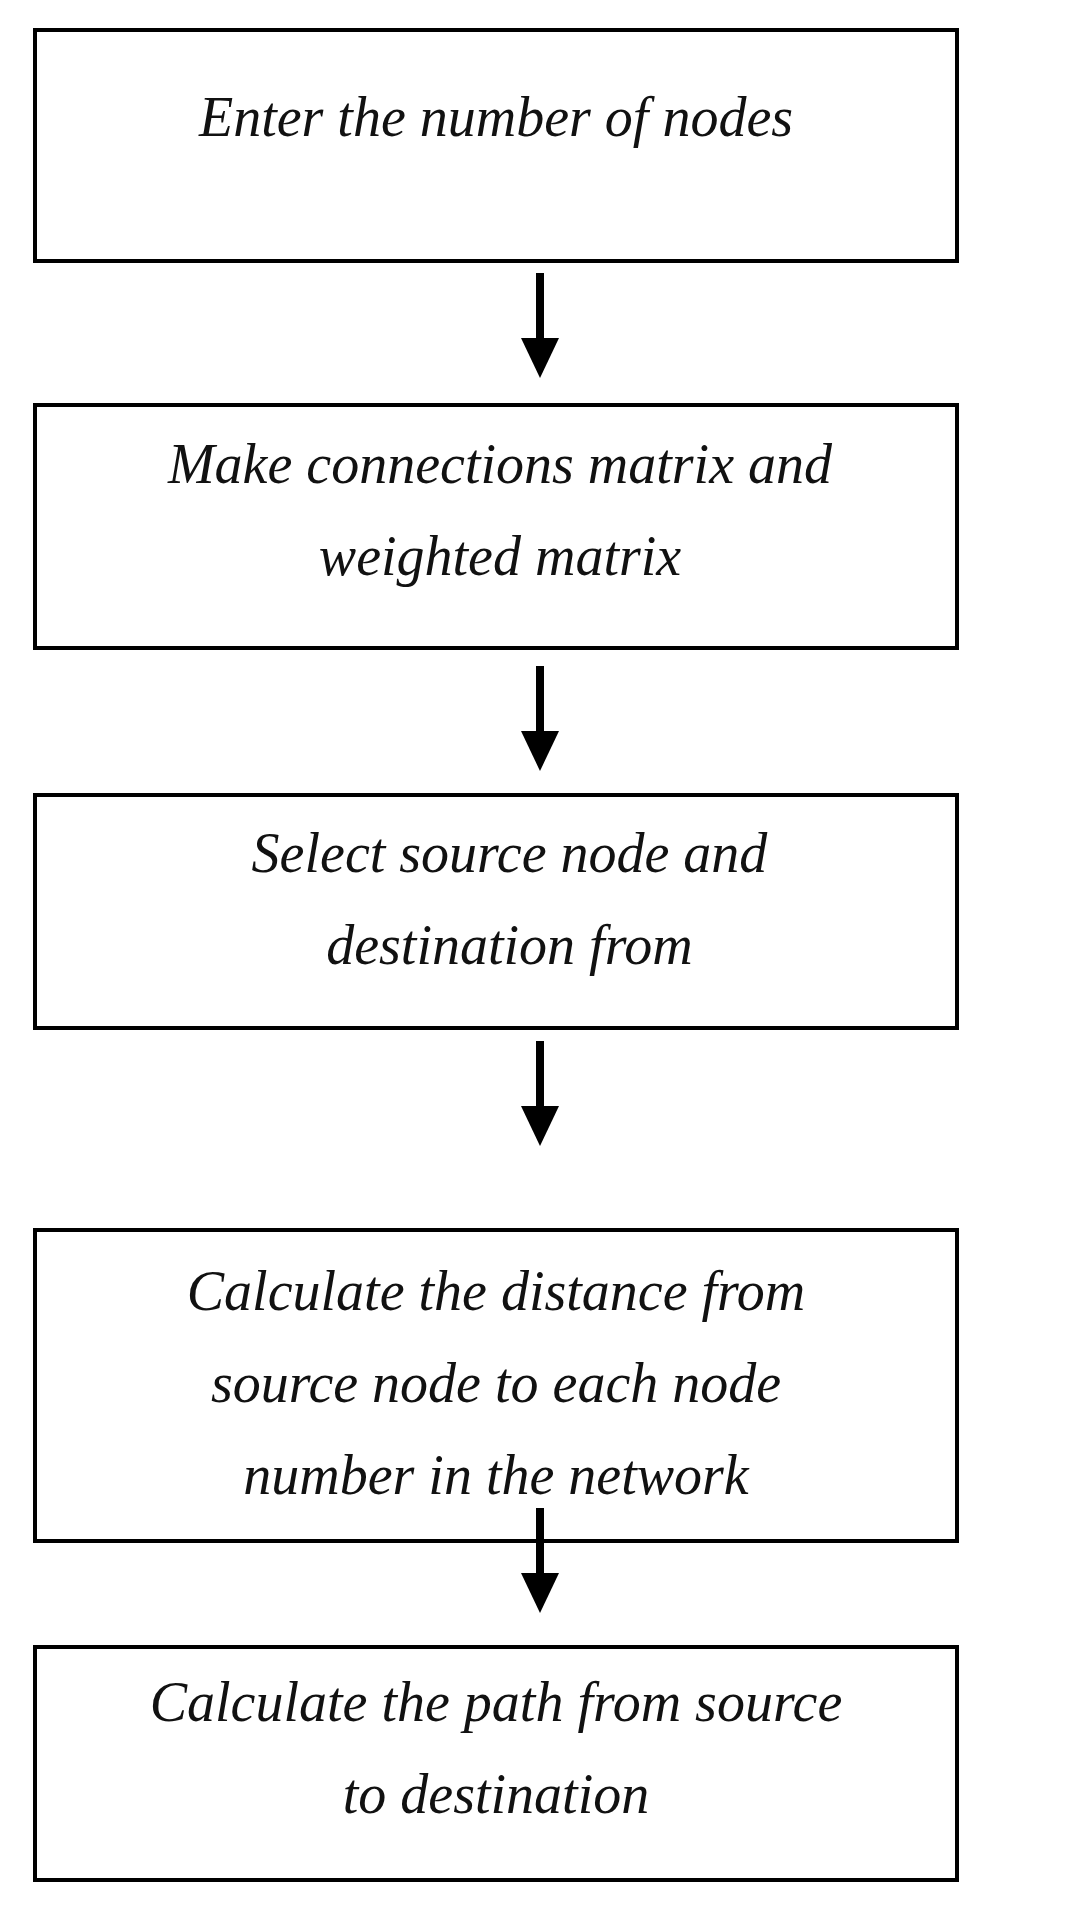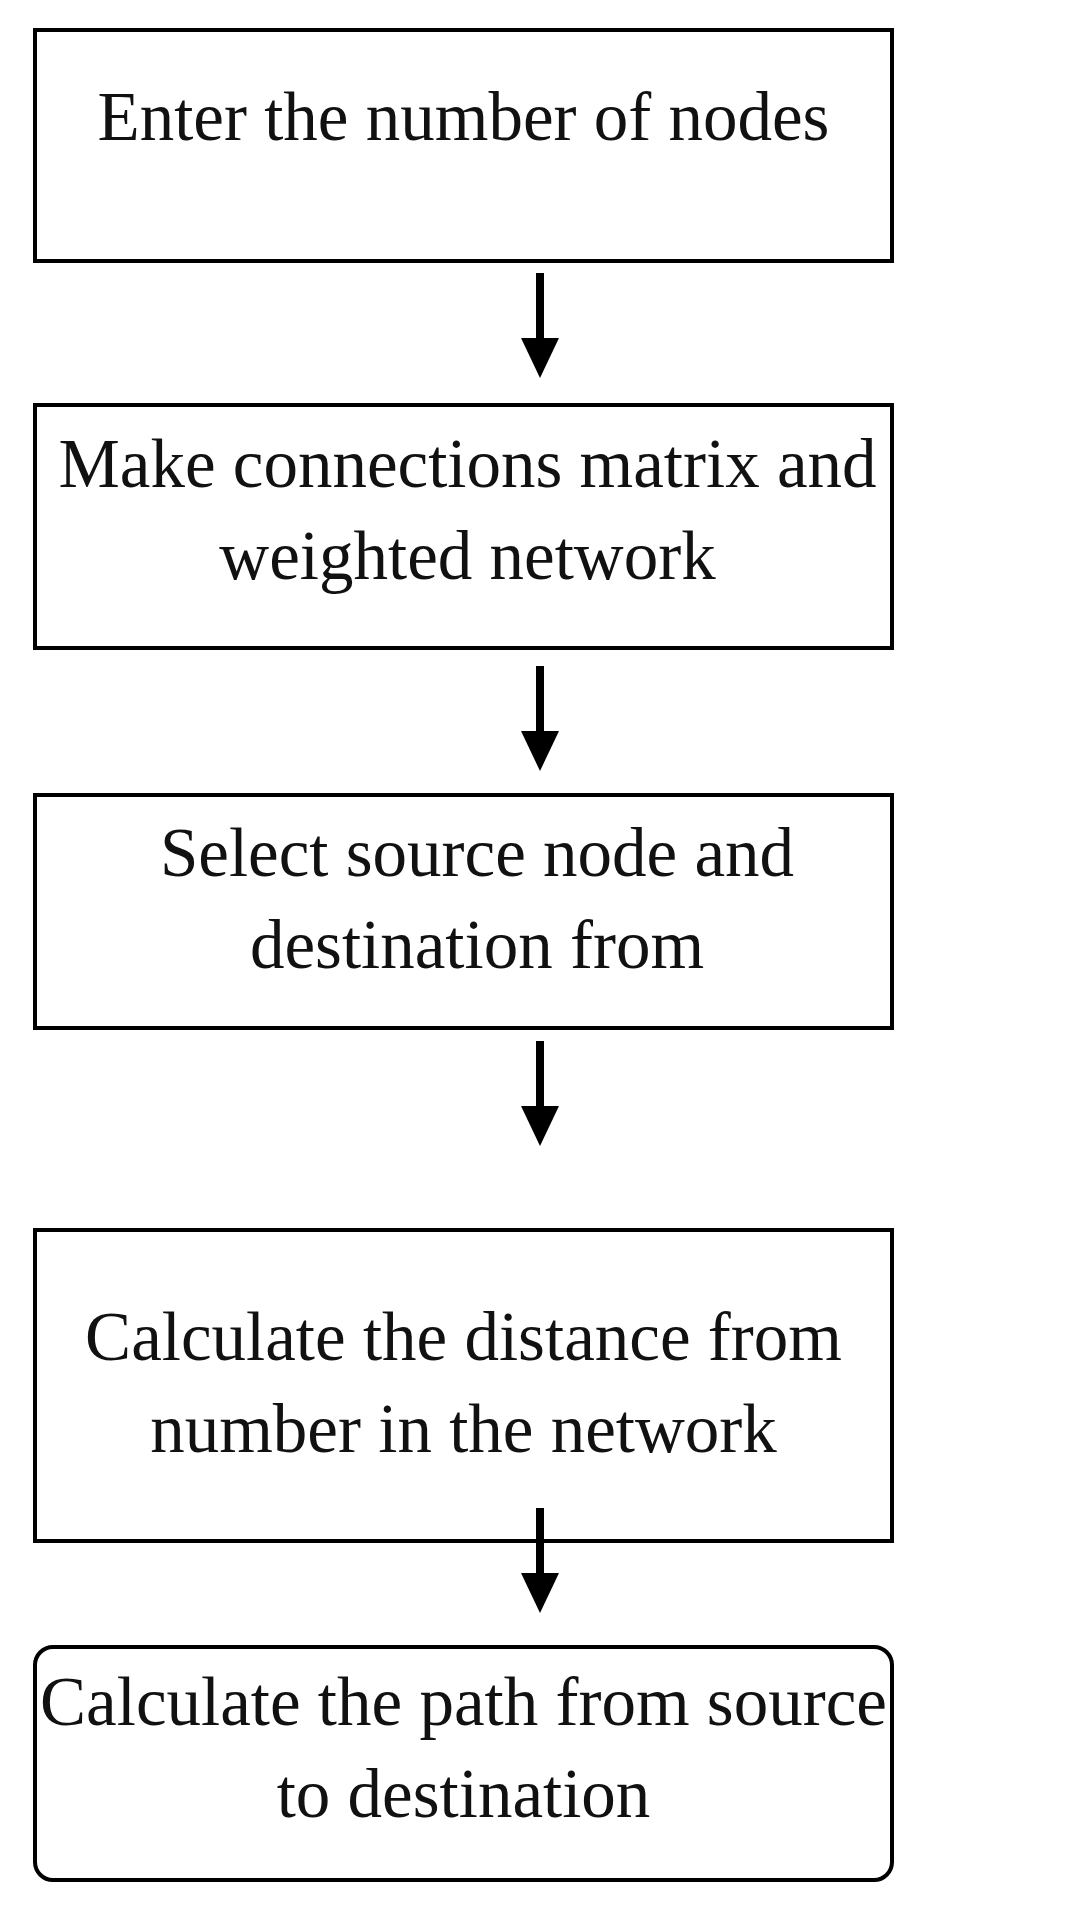--- a/index.html
+++ b/index.html
@@ -11,42 +11,43 @@
     position: relative;
     width: 1088px;
     height: 1928px;
     background: #ffffff;
     overflow: hidden;
     font-family: "Liberation Serif", "DejaVu Serif", serif;
   }
   .flow-box {
     position: absolute;
     left: 33px;
-    width: 861px;
+    width: 926px;
     box-sizing: border-box;
     border: 4px solid #000000;
     background: #ffffff;
     display: flex;
     flex-direction: column;
     justify-content: center;
     align-items: center;
     text-align: center;
     color: #111111;
-    font-size: 69px;
+    font-size: 56px;
     line-height: 92px;
+    font-style: italic;
   }
   .flow-box .line {
     display: block;
     white-space: nowrap;
   }
   #box-1 { top: 28px;   height: 235px; padding-bottom: 58px; }
   #box-2 { top: 403px;  height: 247px; padding-bottom: 34px; padding-left: 8px; }
   #box-3 { top: 793px;  height: 237px; padding-bottom: 25px; padding-left: 27px; }
   #box-4 { top: 1228px; height: 315px; padding-bottom: 6px;  }
-  #box-5 { top: 1645px; height: 237px; padding-bottom: 32px; border-radius: 20px; }
+  #box-5 { top: 1645px; height: 237px; padding-bottom: 32px; }
 
   .arrow {
     position: absolute;
     left: 521px;
     width: 38px;
     display: flex;
     flex-direction: column;
     align-items: center;
   }
   .arrow .stem {
@@ -75,40 +76,41 @@
     <span class="line">Enter the number of nodes</span>
   </div>
 
   <div class="arrow" id="arrow-1">
     <div class="stem"></div>
     <div class="head"></div>
   </div>
 
   <div class="flow-box" id="box-2">
     <span class="line">Make connections matrix and</span>
-    <span class="line">weighted network</span>
+    <span class="line">weighted matrix</span>
   </div>
 
   <div class="arrow" id="arrow-2">
     <div class="stem"></div>
     <div class="head"></div>
   </div>
 
   <div class="flow-box" id="box-3">
     <span class="line">Select source node and</span>
     <span class="line">destination from</span>
   </div>
 
   <div class="arrow" id="arrow-3">
     <div class="stem"></div>
     <div class="head"></div>
   </div>
 
   <div class="flow-box" id="box-4">
     <span class="line">Calculate the distance from</span>
+    <span class="line">source node to each node</span>
     <span class="line">number in the network</span>
   </div>
 
   <div class="arrow" id="arrow-4">
     <div class="stem"></div>
     <div class="head"></div>
   </div>
 
   <div class="flow-box" id="box-5">
     <span class="line">Calculate the path from source</span>

